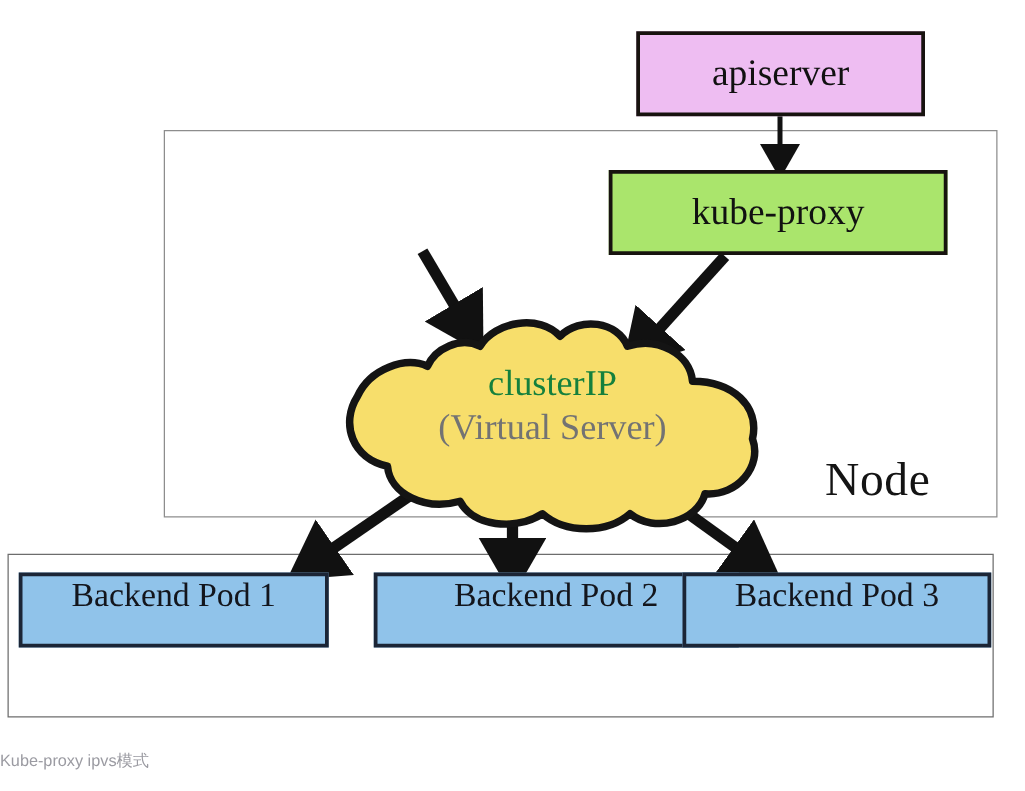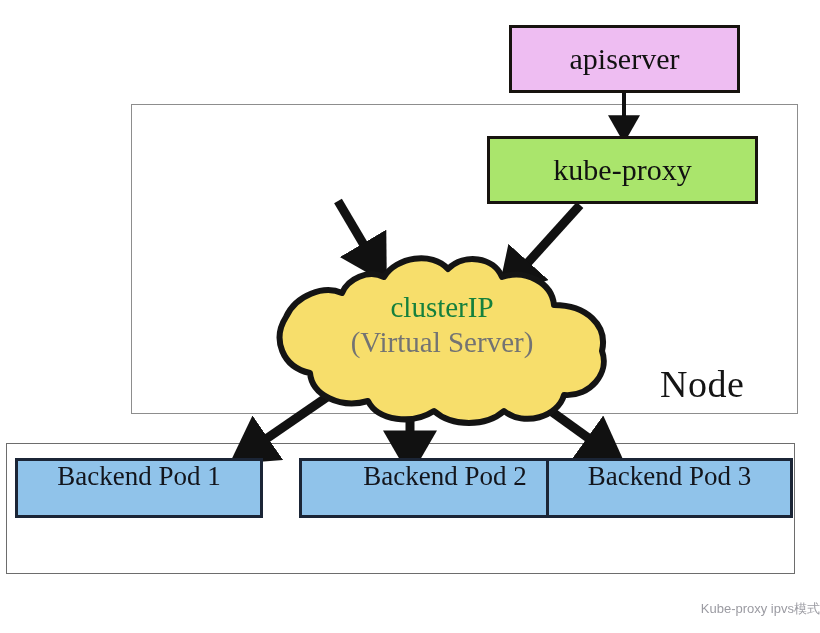--- a/index.html
+++ b/index.html
@@ -144,21 +144,21 @@
     top: 0;
     width: 820px;
     height: 633px;
     pointer-events: none;
   }
   .caption {
     position: absolute;
     left: 0px;
     top: 600px;
     width: 820px;
-    text-align: right;
+    text-align: left;
     font-family: "Liberation Sans", sans-serif;
     font-size: 13px;
     color: #9b9ba2;
   }
 </style>
 </head>
 <body>
 
 <div id="stage">
 

